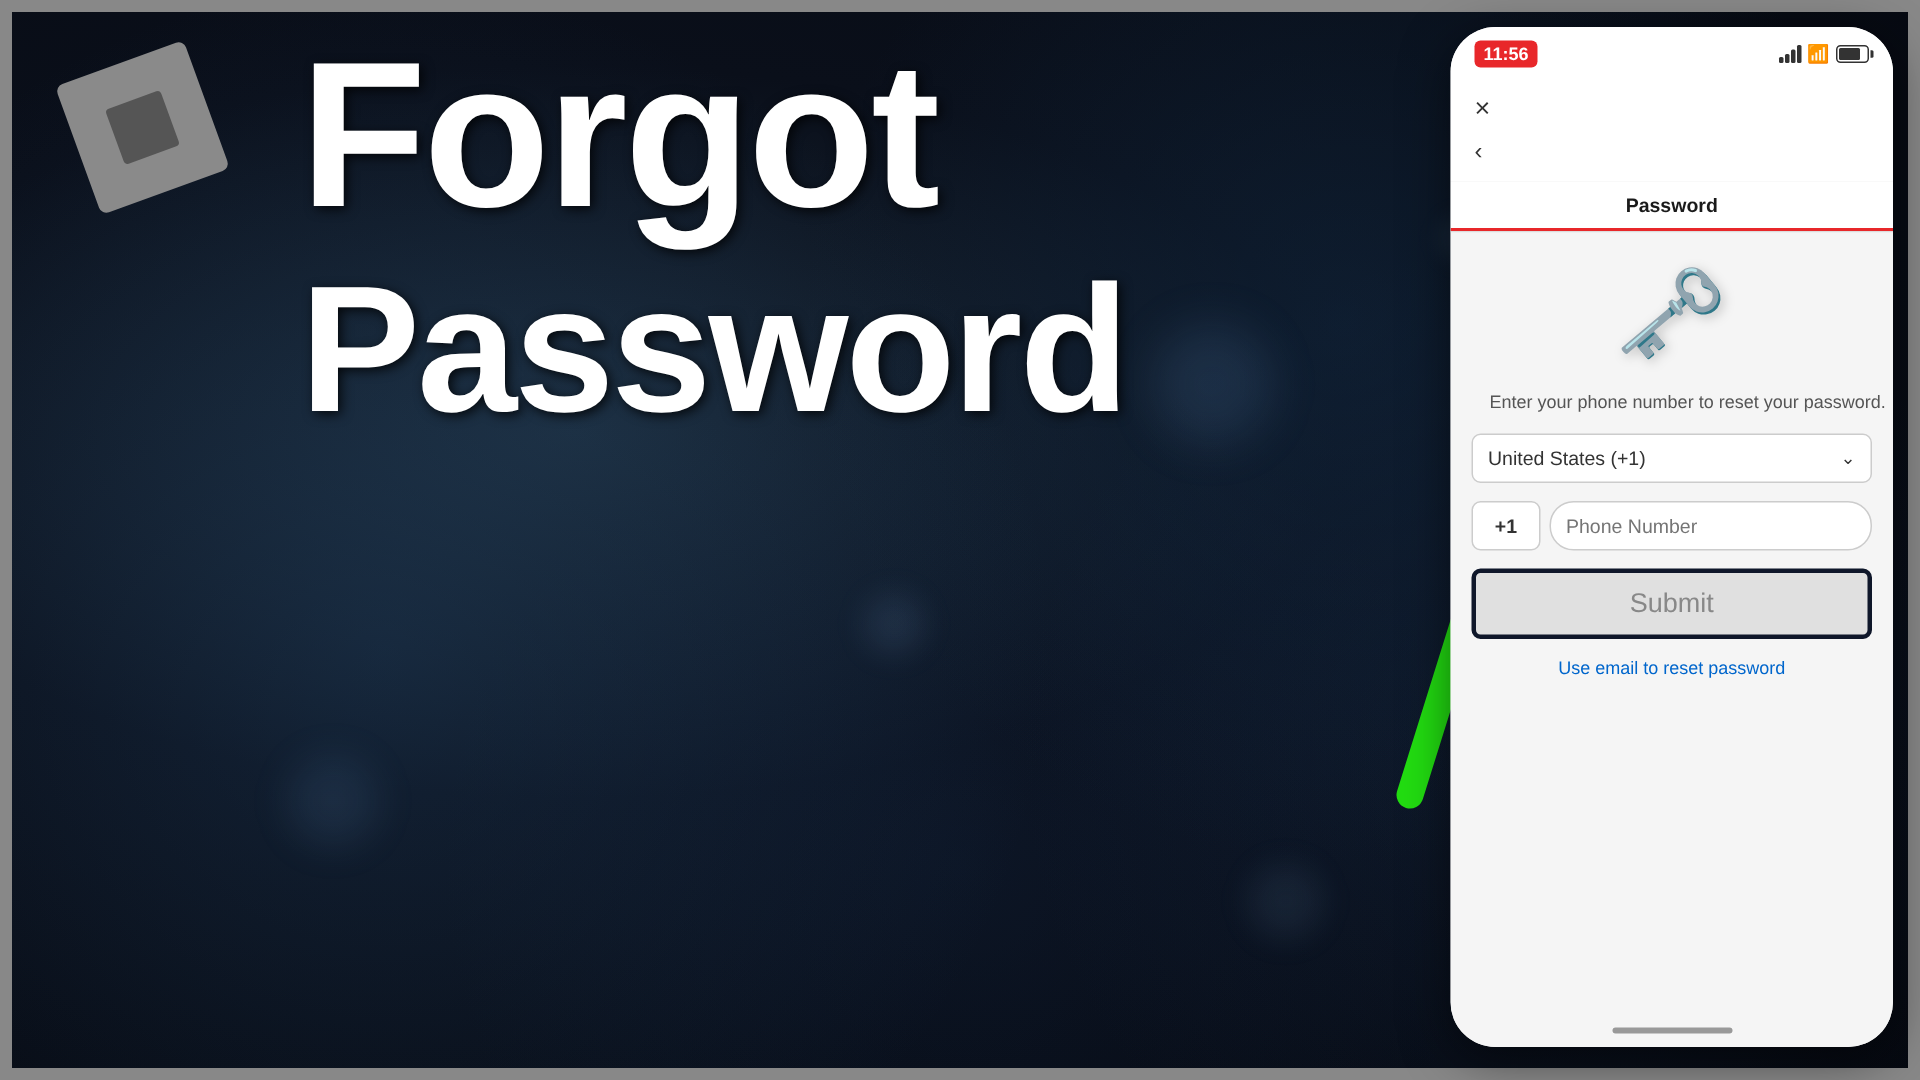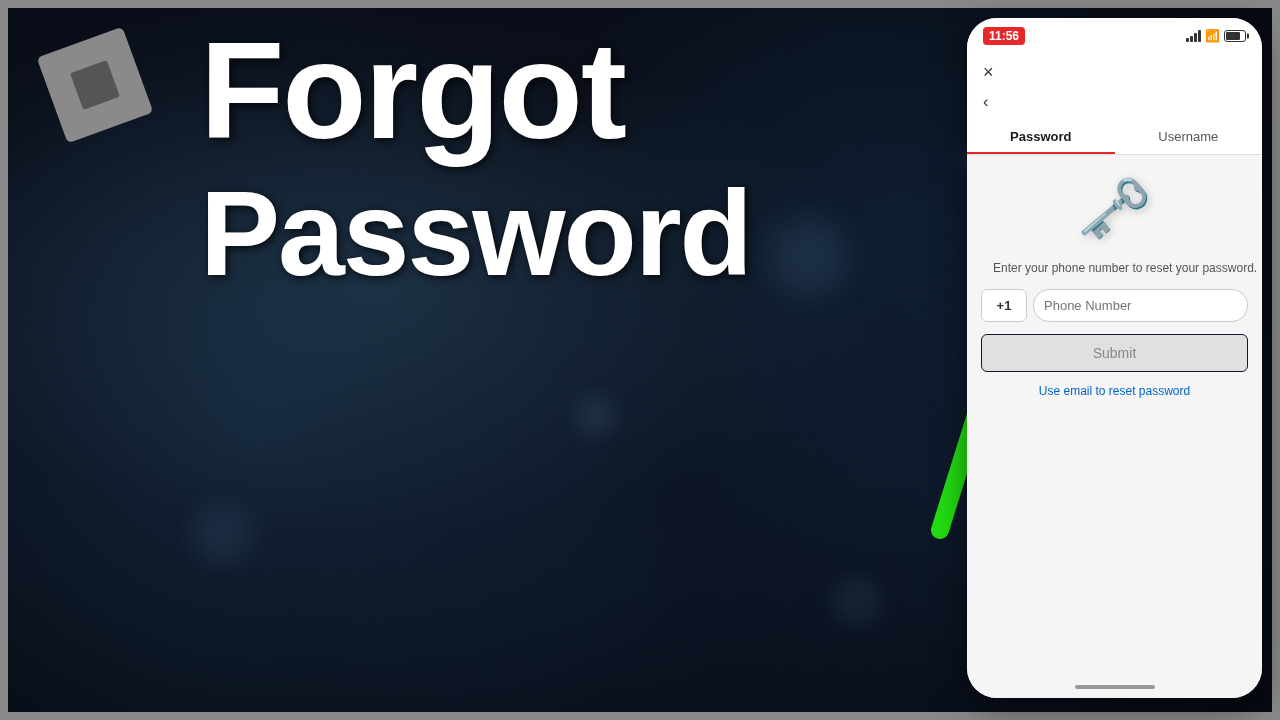--- a/index.html
+++ b/index.html
@@ -307,24 +307,24 @@
       border-radius: 16px;
       padding: 8px 10px;
       font-size: 13px;
       color: #999;
     }
 
     
     .submit-btn {
       width: 100%;
       background: #e0e0e0;
-      border: 1px solid #0f172a;
+      border: 3px solid #0f172a;
       border-radius: 6px;
       padding: 10px;
-      font-size: 14px;
+      font-size: 18px;
       color: #888;
       cursor: pointer;
       text-align: center;
       font-weight: 500;
     }
 
     
     .email-link {
       font-size: 12px;
       color: #0066cc;
@@ -411,33 +411,34 @@
 
   <div class="app-header">
     <button class="close-btn">×</button>
     <button class="back-btn">‹</button>
   </div>
 
   <div class="tabs">
     <button class="tab active">
       <span>Password</span>
     </button>
-    <button class="tab">
-      <span>Username</span>
-    </button>
   </div>
 
   <div class="app-content">
 
     <div class="key-icon-container">
       <span class="key-emoji">🗝️</span>
     </div>
 
     <div class="desc-text">Enter your phone number to reset your password.</div>
 
+    <div class="country-select">
+      <span>United States (+1)</span>
+      <span class="chevron-down">⌄</span>
+    </div>
 
     <div class="phone-input-row">
       <div class="country-code">+1</div>
       <input class="phone-number-input" type="tel" placeholder="Phone Number" style="">
     </div>
 
     <button class="submit-btn">Submit</button>
 
     <div class="email-link">Use email to reset password</div>
 

